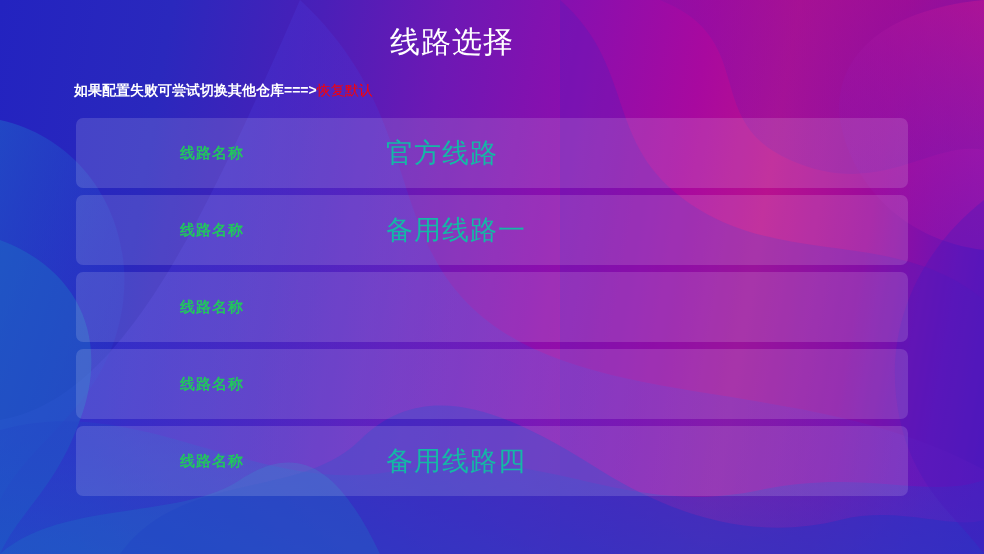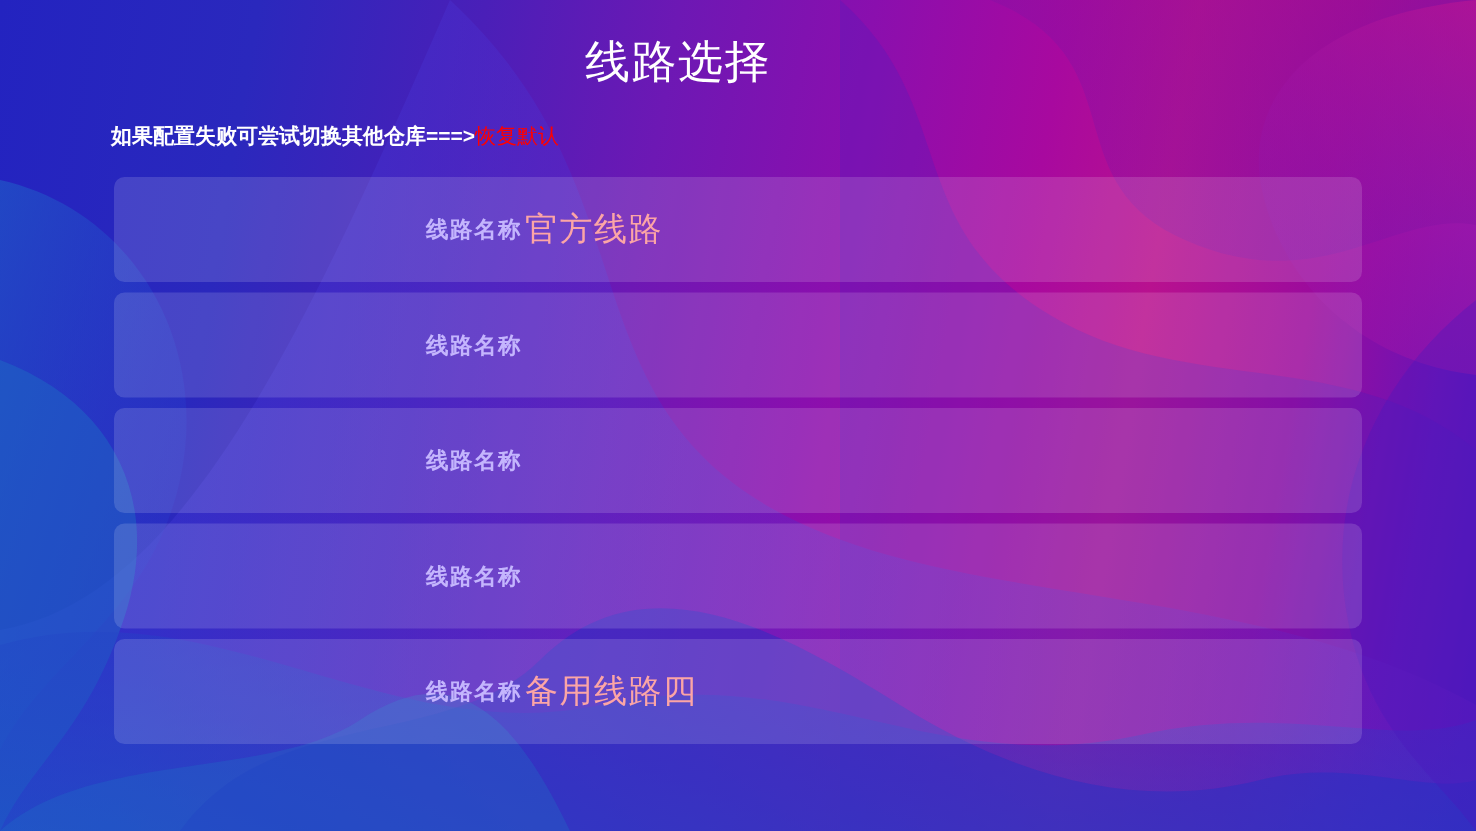--- a/index.html
+++ b/index.html
@@ -78,33 +78,34 @@
     margin-bottom: 7px;
     border-radius: 7px;
     background: rgba(255, 255, 255, 0.14);
     display: flex;
     align-items: center;
     overflow: hidden;
   }
   .route-row:last-child { margin-bottom: 0; }
   .route-label {
     width: 272px;
-    text-align: right;
+    text-align: center;
     font-size: 15px;
     font-weight: bold;
-    color: #c4b5fd;
+    color: #22c55e;
     letter-spacing: 1px;
     flex: 0 0 auto;
   }
   .route-value {
-    font-size: 22px;
-    color: #fca5a5;
+    font-size: 27px;
+    color: #14b8a6;
     letter-spacing: 1px;
     flex: 1 1 auto;
     padding-left: 2px;
+    margin-left: 36px;
   }
 </style>
 </head>
 <body>
 
 <div id="app">
 
   <div class="bg-layer bg-base"></div>
   <svg class="bg-svg" viewBox="0 0 984 554" preserveAspectRatio="none">
     <defs>
@@ -157,20 +158,21 @@
 
   <div class="route-list">
 
     <div class="route-row">
       <div class="route-label">线路名称</div>
       <div class="route-value">官方线路</div>
     </div>
 
     <div class="route-row">
       <div class="route-label">线路名称</div>
+      <div class="route-value">备用线路一</div>
     </div>
 
     <div class="route-row">
       <div class="route-label">线路名称</div>
     </div>
 
     <div class="route-row">
       <div class="route-label">线路名称</div>
     </div>
 

